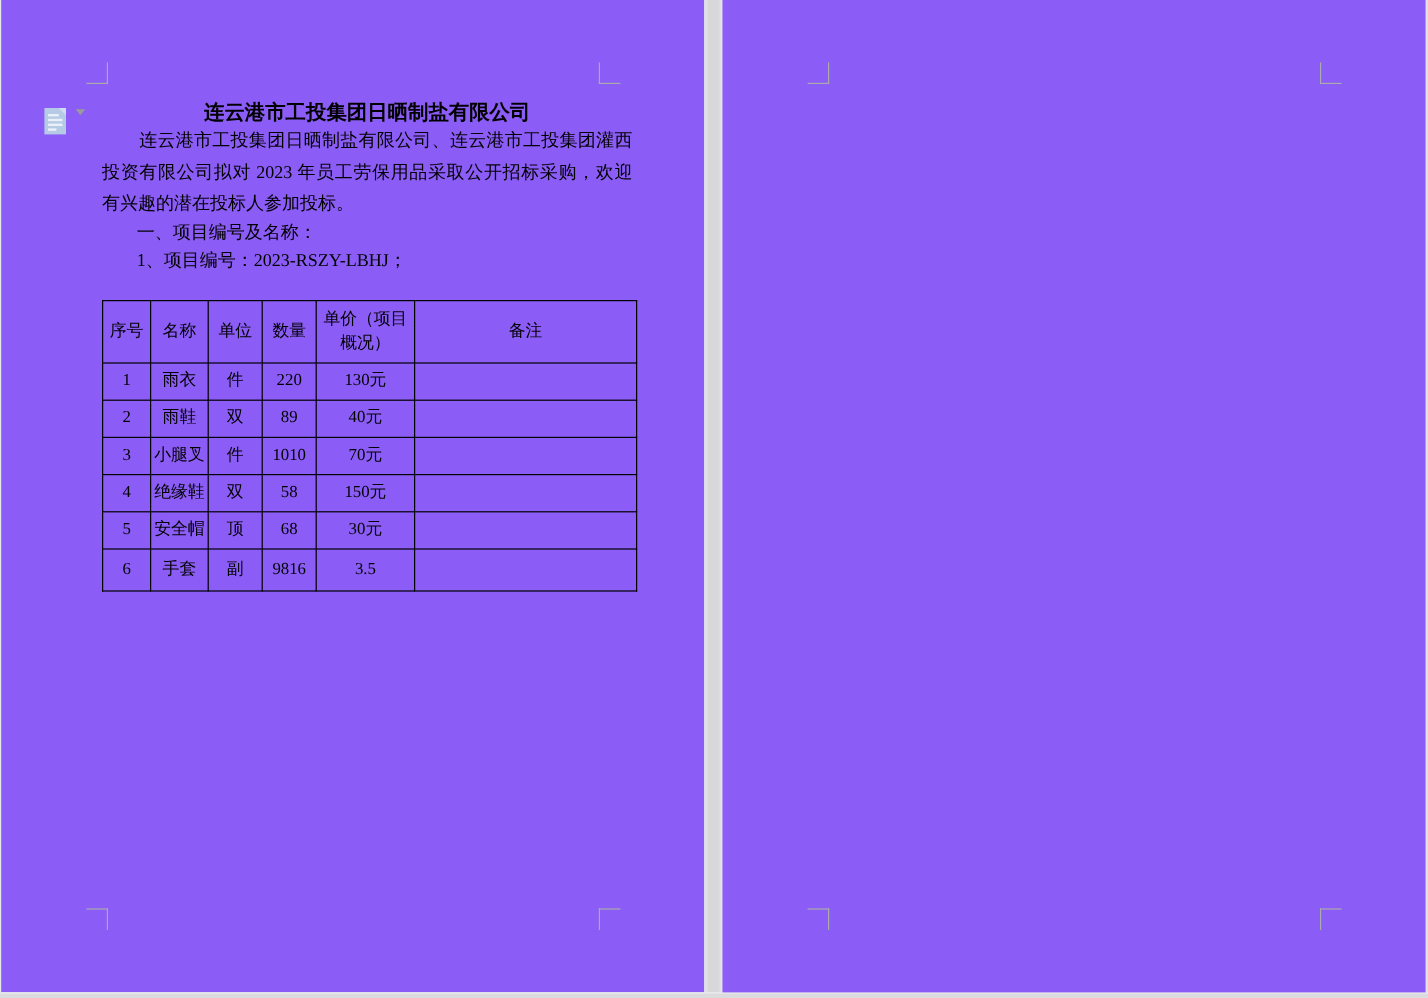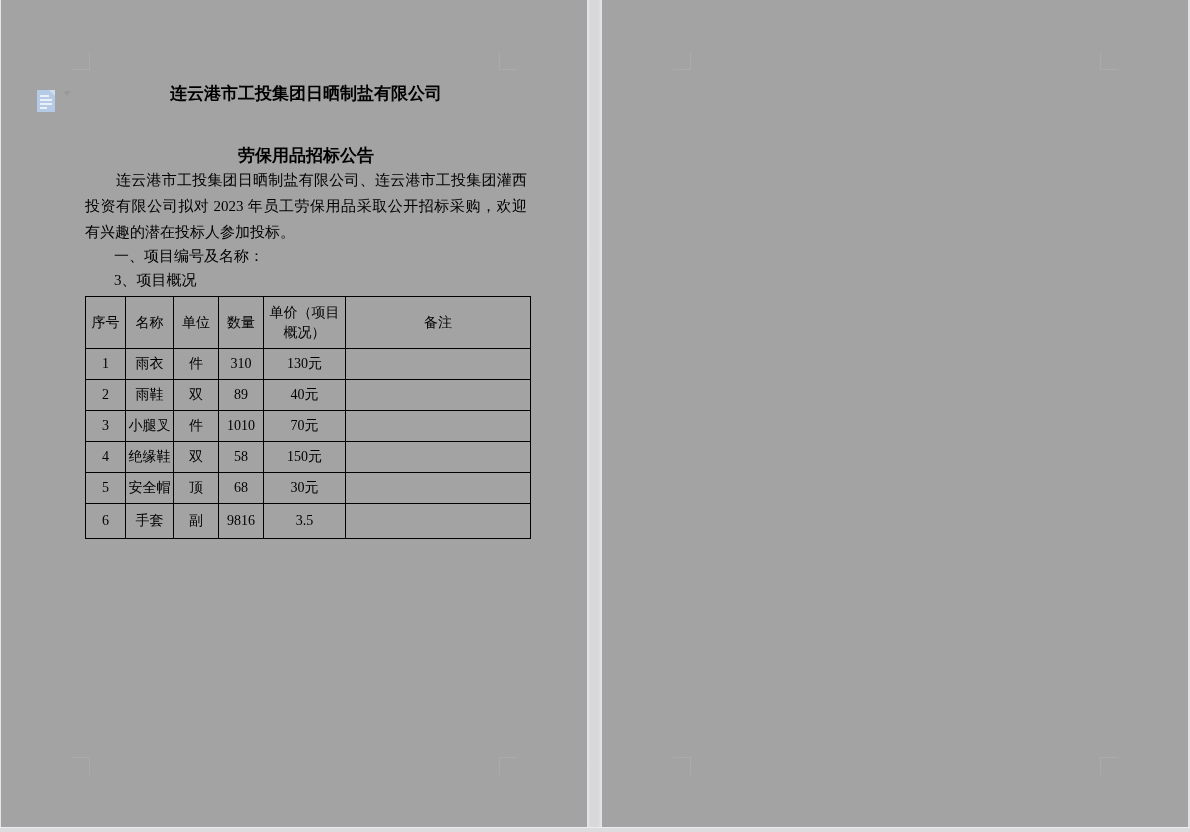--- a/index.html
+++ b/index.html
@@ -1,21 +1,21 @@
 <!DOCTYPE html>
 <html><head>
 <meta charset="utf-8">
 <style>
   * { margin:0; padding:0; box-sizing:border-box; }
   html,body { width:1190px; height:832px; }
   body {
     position:relative; overflow:hidden; background:#ffffff; color:#000;
     font-family:"Liberation Serif","DejaVu Serif",serif;
   }
-  .page { position:absolute; top:0; height:827px; background:#a3a3a3; }
+  .page { position:absolute; top:0; height:827px; background:#8b5cf6; }
   .page-1 { left:0; width:587px; border-left:1px solid #e6e6e8; }
   .page-2 { left:602px; width:586px; }
   .gutter { position:absolute; left:587px; top:0; width:15px; height:827px;
     background:linear-gradient(90deg,#e6e6e8,#d8d8da 25%,#d8d8da 75%,#e6e6e8); }
   .right-edge { position:absolute; left:1188px; top:0; width:2px; height:827px; background:#e2e2e4; }
   .bottom-bar { position:absolute; left:0; top:827px; width:1190px; height:5px;
     background:#dcdcde; border-top:1px solid #ececee; }
 
   
   .cropmark { position:absolute; width:18px; height:18px; }
@@ -36,39 +36,38 @@
   
   .content-1 { position:absolute; left:84px; top:70px; width:442px; font-size:15px; }
   .doc-title { text-align:center; font-weight:bold; font-size:17px; line-height:22px; }
   .t1 { margin-top:13px; }
   .t2 { margin-top:40px; }
   .intro { margin-top:0; line-height:26px; text-indent:31px; text-align:justify; }
   .pline { line-height:23.5px; padding-left:29px; }
   .b { font-weight:normal; }
 
   
-  table.spec { border-collapse:collapse; margin-top:4px; table-layout:fixed; width:445px; }
+  table.spec { border-collapse:collapse; margin-top:20px; table-layout:fixed; width:445px; }
   table.spec th, table.spec td {
     border:1px solid #000; text-align:center; vertical-align:middle;
     font-weight:normal; font-size:14px; line-height:20px; padding:0 1px;
   }
   table.spec th { height:52px; }
   table.spec td { height:31px; }
   table.spec tr:last-child td { height:35px; }
 </style>
 </head>
 <body>
 
 <div class="page page-1">
   <div class="content-1">
     <div class="doc-title t1">连云港市工投集团日晒制盐有限公司</div>
-    <div class="doc-title t2">劳保用品招标公告</div>
     <p class="intro">连云港市工投集团日晒制盐有限公司、连云港市工投集团灌西投资有限公司拟对 2023 年员工劳保用品采取公开招标采购，欢迎有兴趣的潜在投标人参加投标。</p>
     <div class="pline b">一、项目编号及名称：</div>
-    <div class="pline">3、项目概况</div>
+    <div class="pline">1、项目编号：2023-RSZY-LBHJ；</div>
 
     <table class="spec">
       <colgroup>
         <col style="width:40px">
           <col style="width:48px">
           <col style="width:45px">
         <col style="width:45px">
           <col style="width:82px">
           <col style="width:185px">
       </colgroup>
@@ -80,21 +79,21 @@
           <th>数量</th>
           <th>单价（项目概况）</th>
           <th>备注</th>
         </tr>
       </thead>
       <tbody>
         <tr>
           <td>1</td>
           <td>雨衣</td>
           <td>件</td>
-          <td>310</td>
+          <td>220</td>
           <td>130元</td>
           <td></td>
         </tr>
         <tr>
           <td>2</td>
           <td>雨鞋</td>
           <td>双</td>
           <td>89</td>
           <td>40元</td>
           <td></td>

